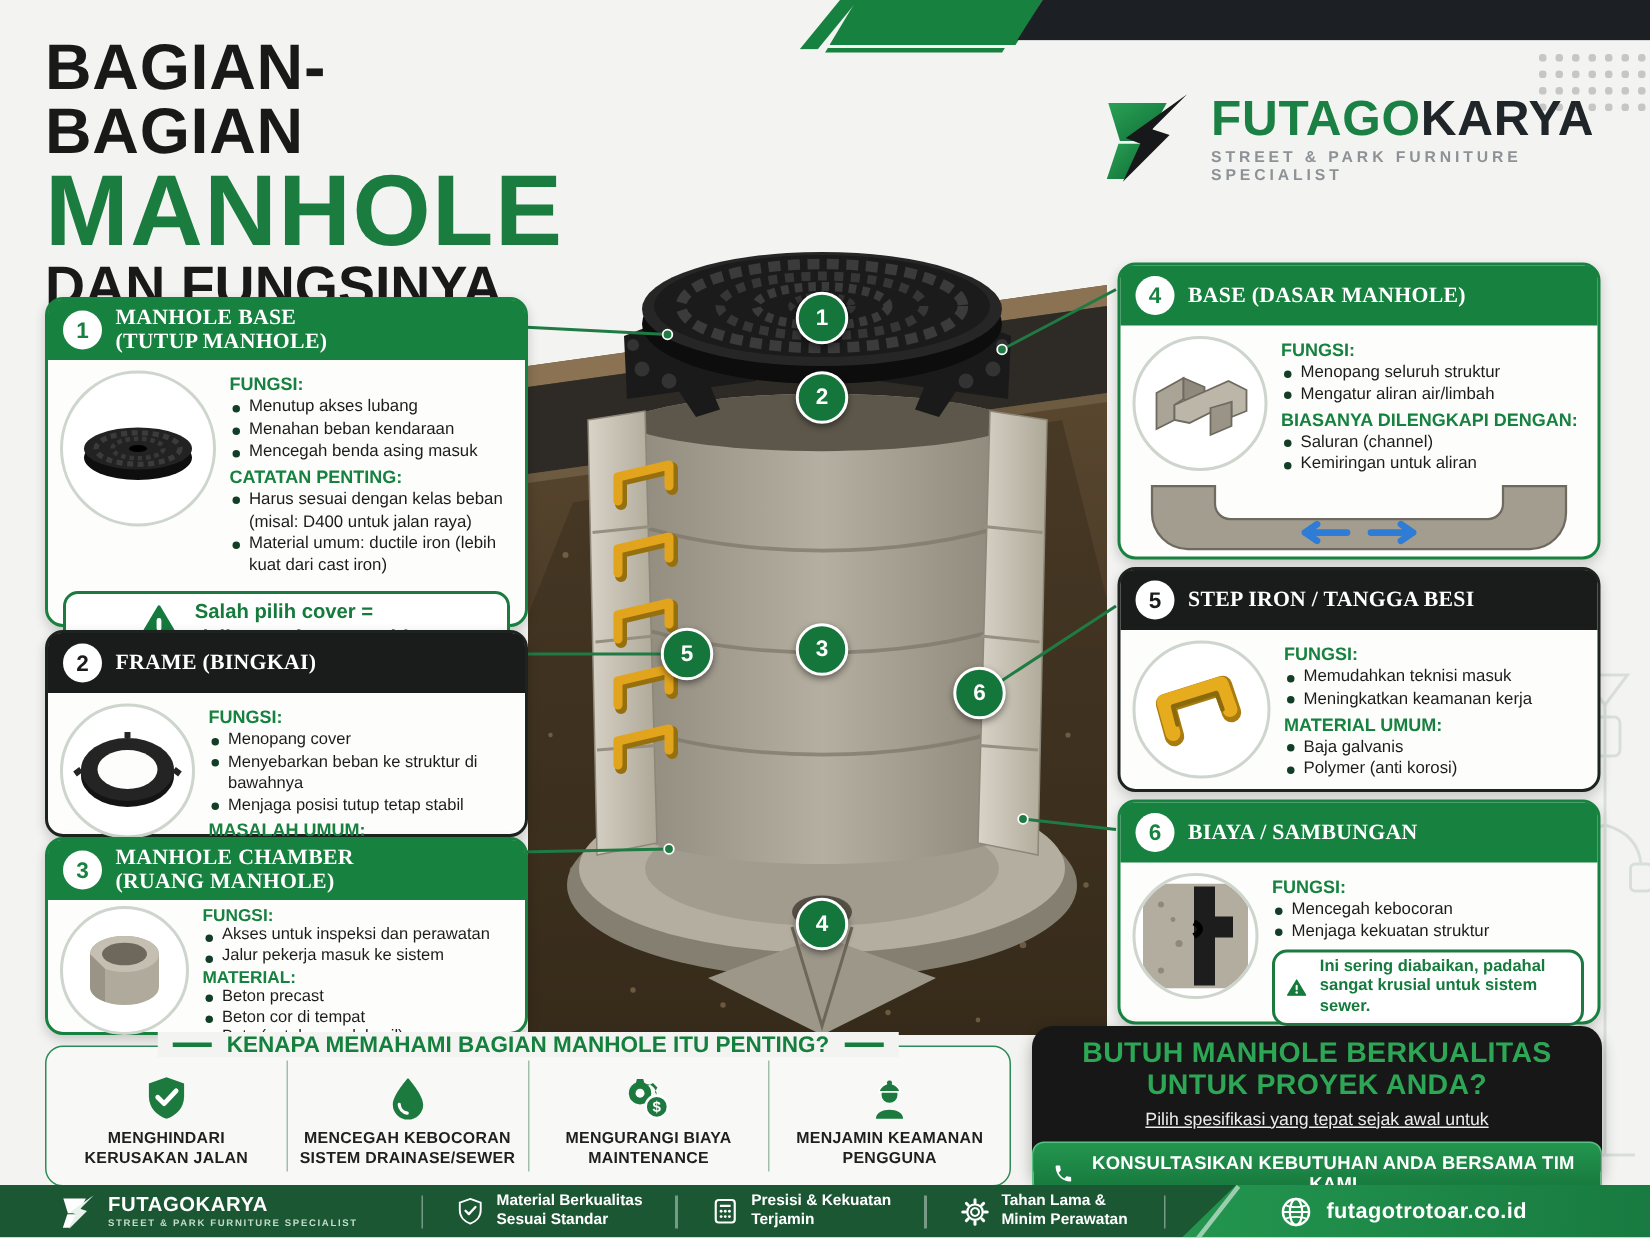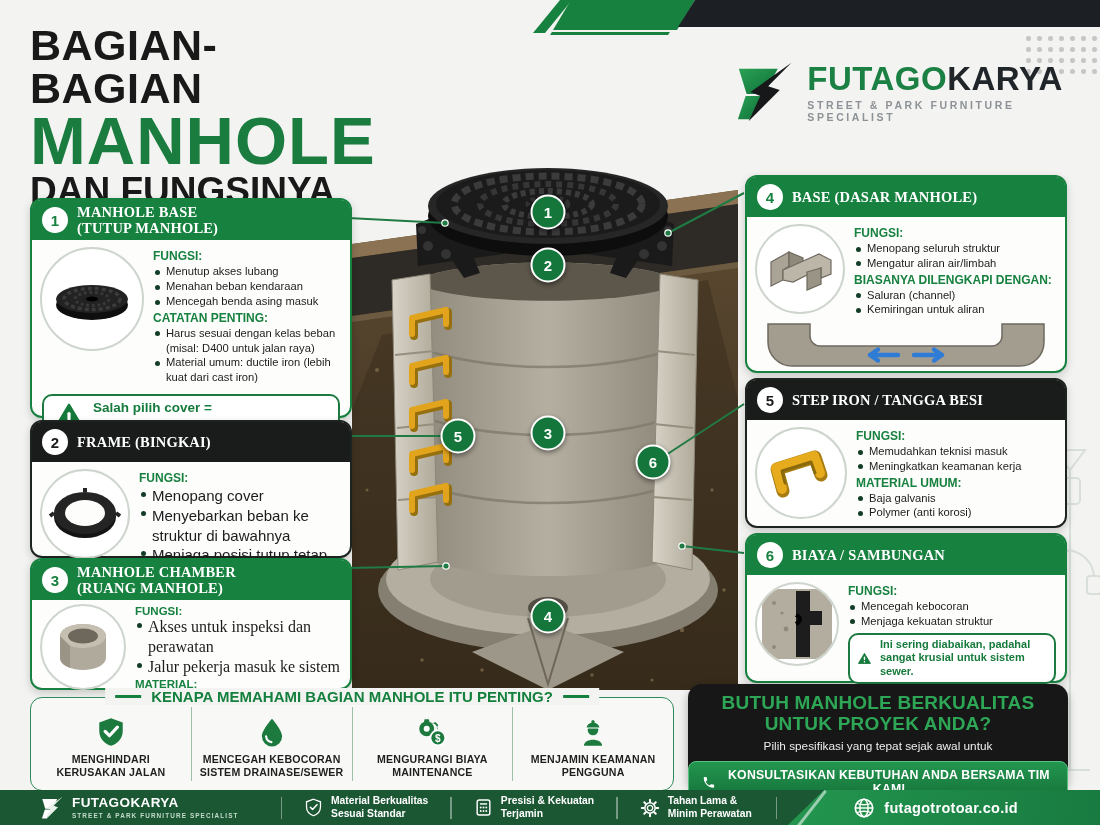--- a/index.html
+++ b/index.html
@@ -55,28 +55,28 @@
   .sec-h{color:#17813f;font-weight:800;font-size:12px;margin:2px 0 1px;}
   .blist{margin:0;padding:0;list-style:none;}
   .blist li{position:relative;padding-left:13px;font-size:11.2px;color:#1c1c1c;line-height:1.32;}
   .blist li::before{content:"";position:absolute;left:2px;top:5.5px;width:5px;height:5px;border-radius:50%;background:#123d26;}
   .plain-line{font-size:10.8px;color:#1c1c1c;line-height:1.35;}
   .warn{display:flex;align-items:center;gap:9px;border:2px solid #1c7a40;border-radius:10px;background:#fff;}
   .warn-text{color:#157a3b;font-weight:800;line-height:1.25;}
 
   #panel1{left:30px;top:198px;width:318px;height:216px;}
   #panel1 .photo{width:100px;height:100px;}
-  #panel1 .warn{margin:4px 10px 0;padding:4px 10px;}
+  #panel1 .warn{margin:4px 10px 0;padding:4px 10px;justify-content:center;}
   #panel1 .warn-text{font-size:13.5px;}
   #panel2{left:30px;top:420px;width:318px;height:134px;}
   #panel2 .photo{width:86px;height:86px;}
-  #panel2 .blist li{font-size:15px;}
+  #panel2 .blist li{font-size:11px;}
   #panel3{left:30px;top:558px;width:318px;height:128px;}
   #panel3 .photo{width:82px;height:82px;}
-  #panel3 .blist li{font-size:16px;line-height:1.25;font-family:Liberation Serif, serif;}
+  #panel3 .blist li{font-size:11px;line-height:1.25;}
   #panel3 .sec-h{font-size:11.5px;margin:1px 0 0;}
   #panel4{left:745px;top:175px;width:318px;height:194px;}
   #panel4 .photo{width:86px;height:86px;}
   #panel5{left:745px;top:378px;width:318px;height:146px;}
   #panel5 .photo{width:88px;height:88px;}
   #panel6{left:745px;top:533px;width:318px;height:146px;}
   #pan6-col{display:flex;flex-direction:column;}
   #panel6 .photo{width:80px;height:80px;}
   #panel6 .warn{margin-top:4px;padding:3px 8px;max-width:196px;}
   #panel6 .warn-text{font-size:11px;}
@@ -95,21 +95,21 @@
   .why-item{height:72%;}
   .why-label{font-size:10.6px;font-weight:800;color:#1f1f1f;text-align:center;line-height:1.3;letter-spacing:.2px;}
   .why-label span{display:block;}
 
   
   .cta{position:absolute;left:688px;top:684px;width:380px;height:106px;background:#171717;border-radius:14px;
     text-align:center;z-index:7;box-shadow:0 4px 10px rgba(0,0,0,.3);}
   .cta-title{margin-top:9px;font-size:19px;font-weight:800;color:#2da655;line-height:1.1;letter-spacing:.2px;}
   .cta-title span{display:block;}
   .cta-desc{margin-top:4px;font-size:11.8px;color:#ececec;line-height:1.3;}
-  .cta-desc span{display:block;}
+  .cta-desc span{display:block;text-decoration:underline;}
   .cta-btn{display:inline-flex;align-items:center;gap:8px;margin-top:7px;padding:6px 13px;border-radius:8px;
     background:linear-gradient(180deg,#23964f,#146f38);border:1.5px solid #58c181;color:#fff;font-weight:800;
     font-size:12.3px;letter-spacing:.2px;cursor:pointer;}
 
   
   .footer{position:absolute;left:0;top:790px;width:1100px;height:35px;background:#1c5734;z-index:8;}
   .footer-right{position:absolute;right:0;top:0;bottom:0;width:312px;background:linear-gradient(100deg,#23964f,#187a40);
     clip-path:polygon(36px 0,100% 0,100% 100%,0 100%);}
   .footer-right::before{content:"";position:absolute;left:22px;top:-4px;height:46px;width:3px;background:rgba(255,255,255,.55);transform:rotate(38deg);}
   .footer-inner{position:absolute;inset:0;display:flex;align-items:center;}

